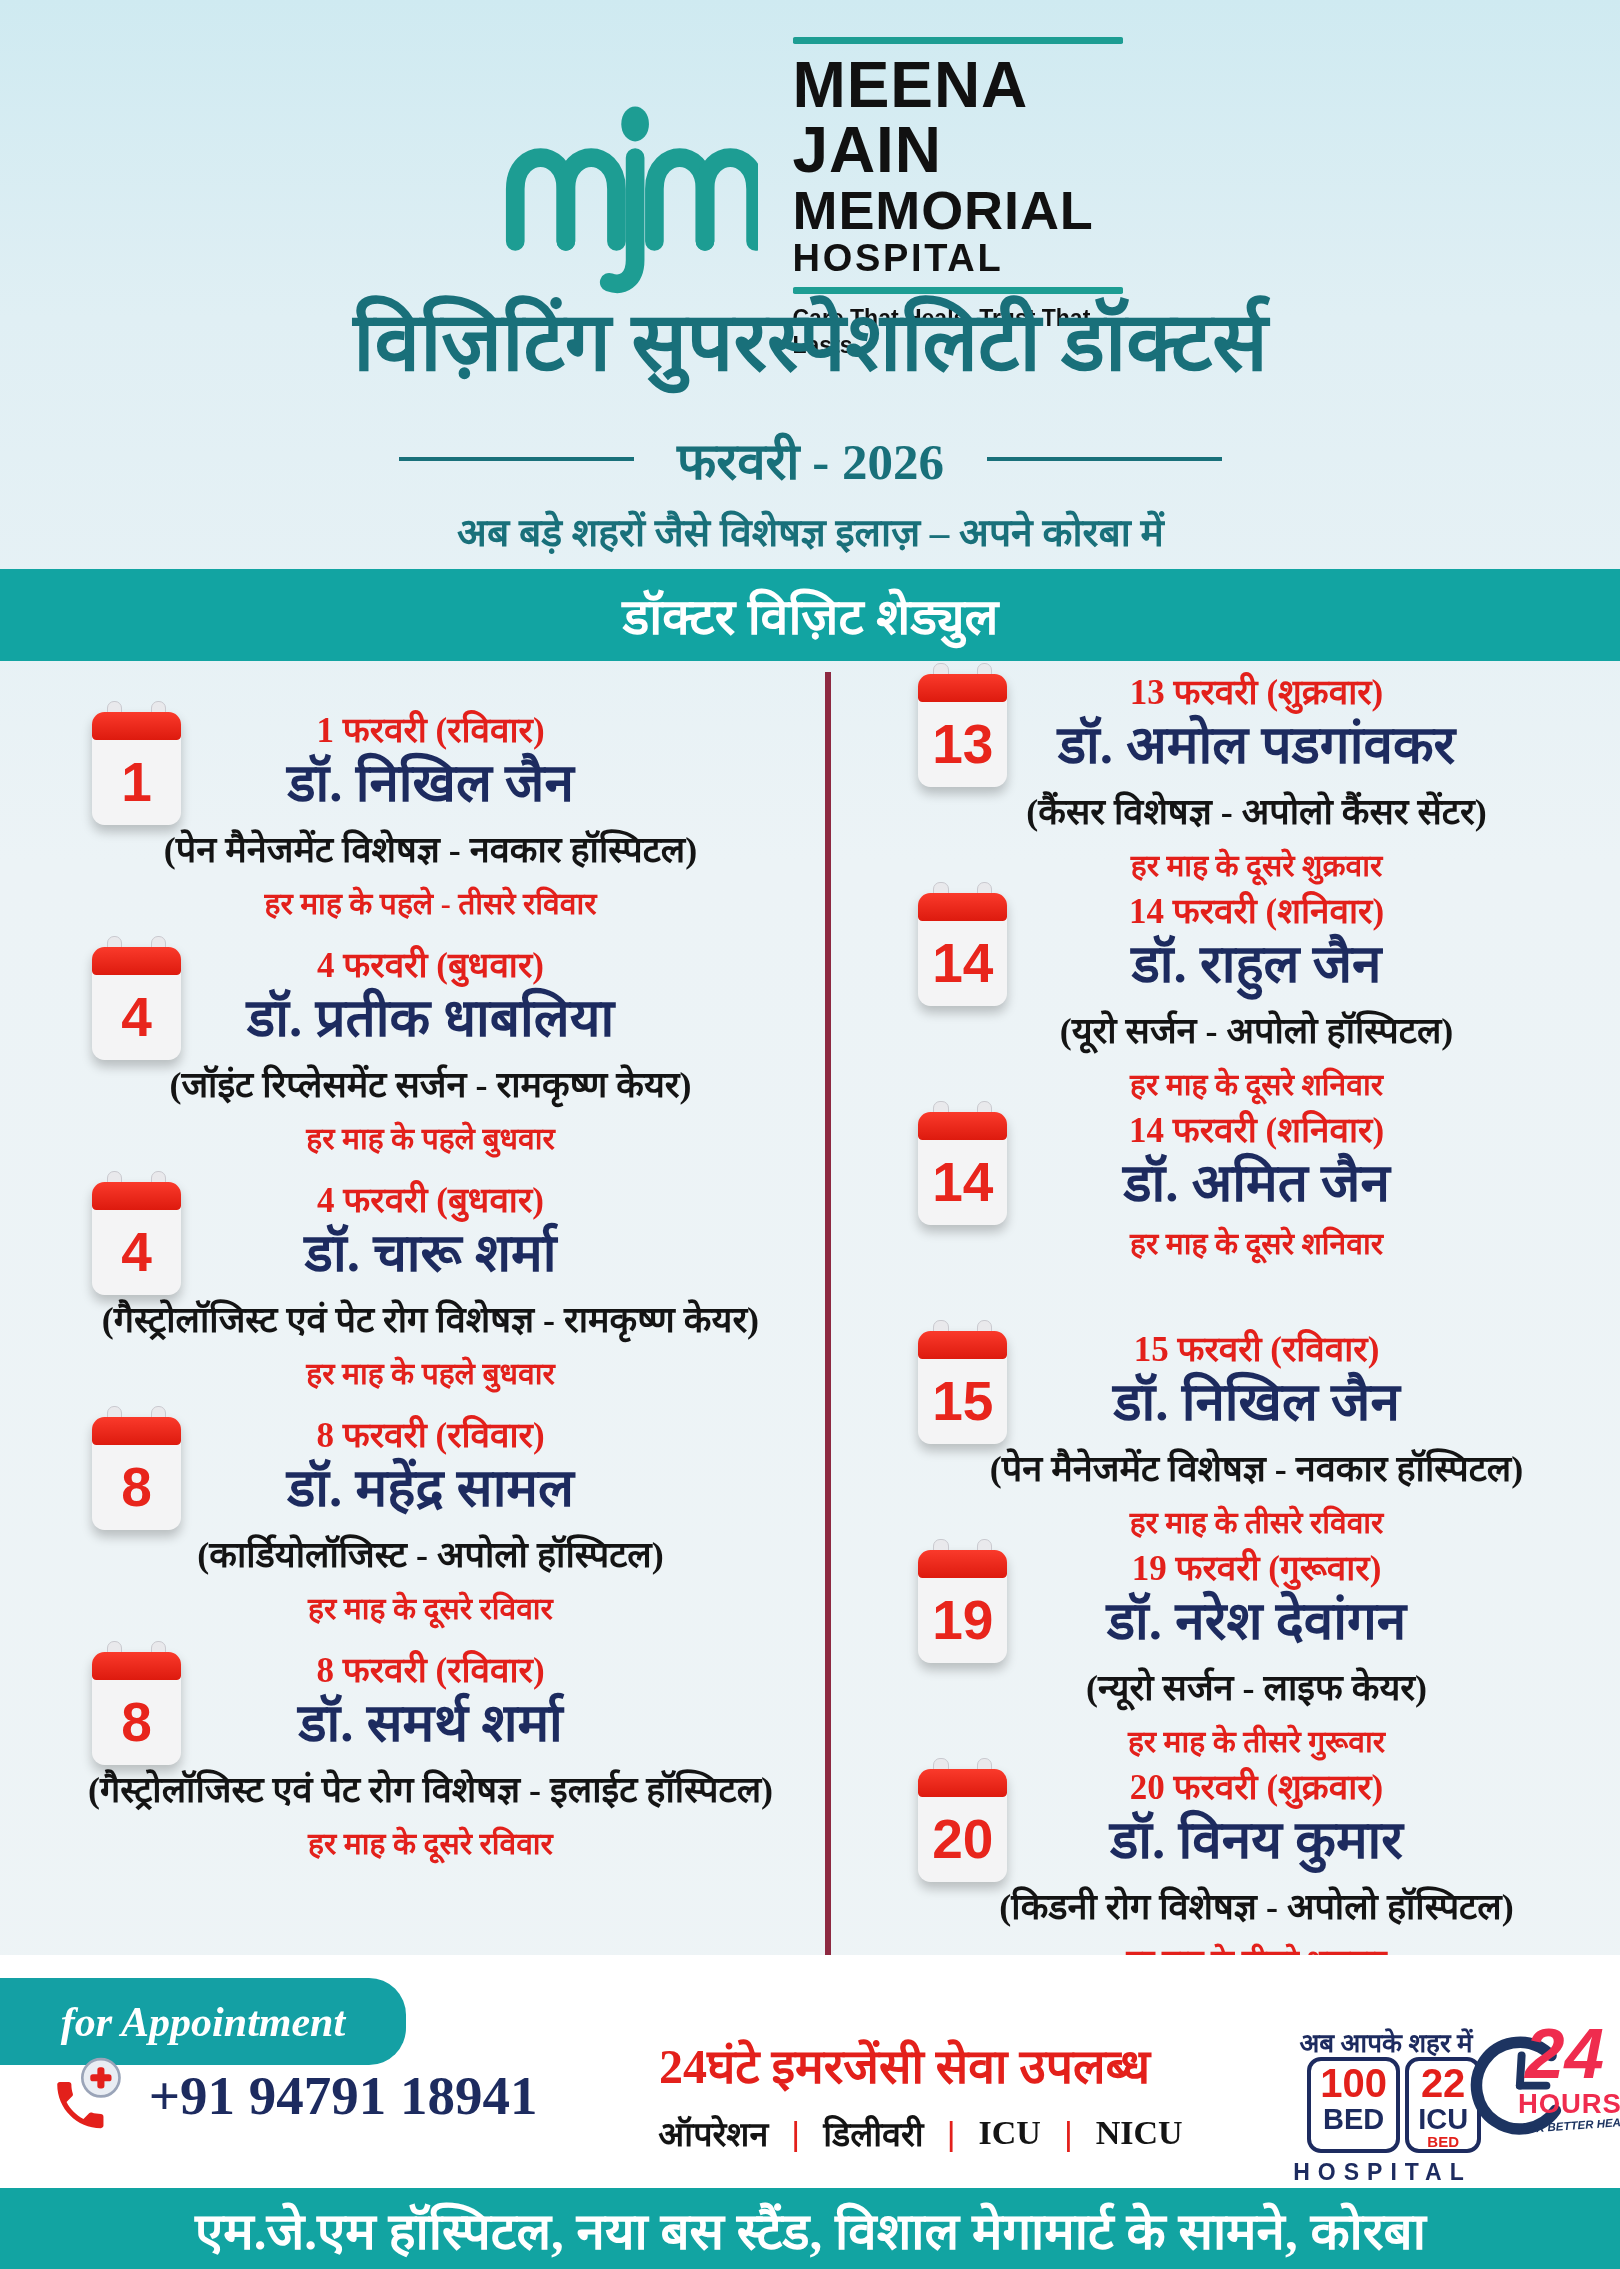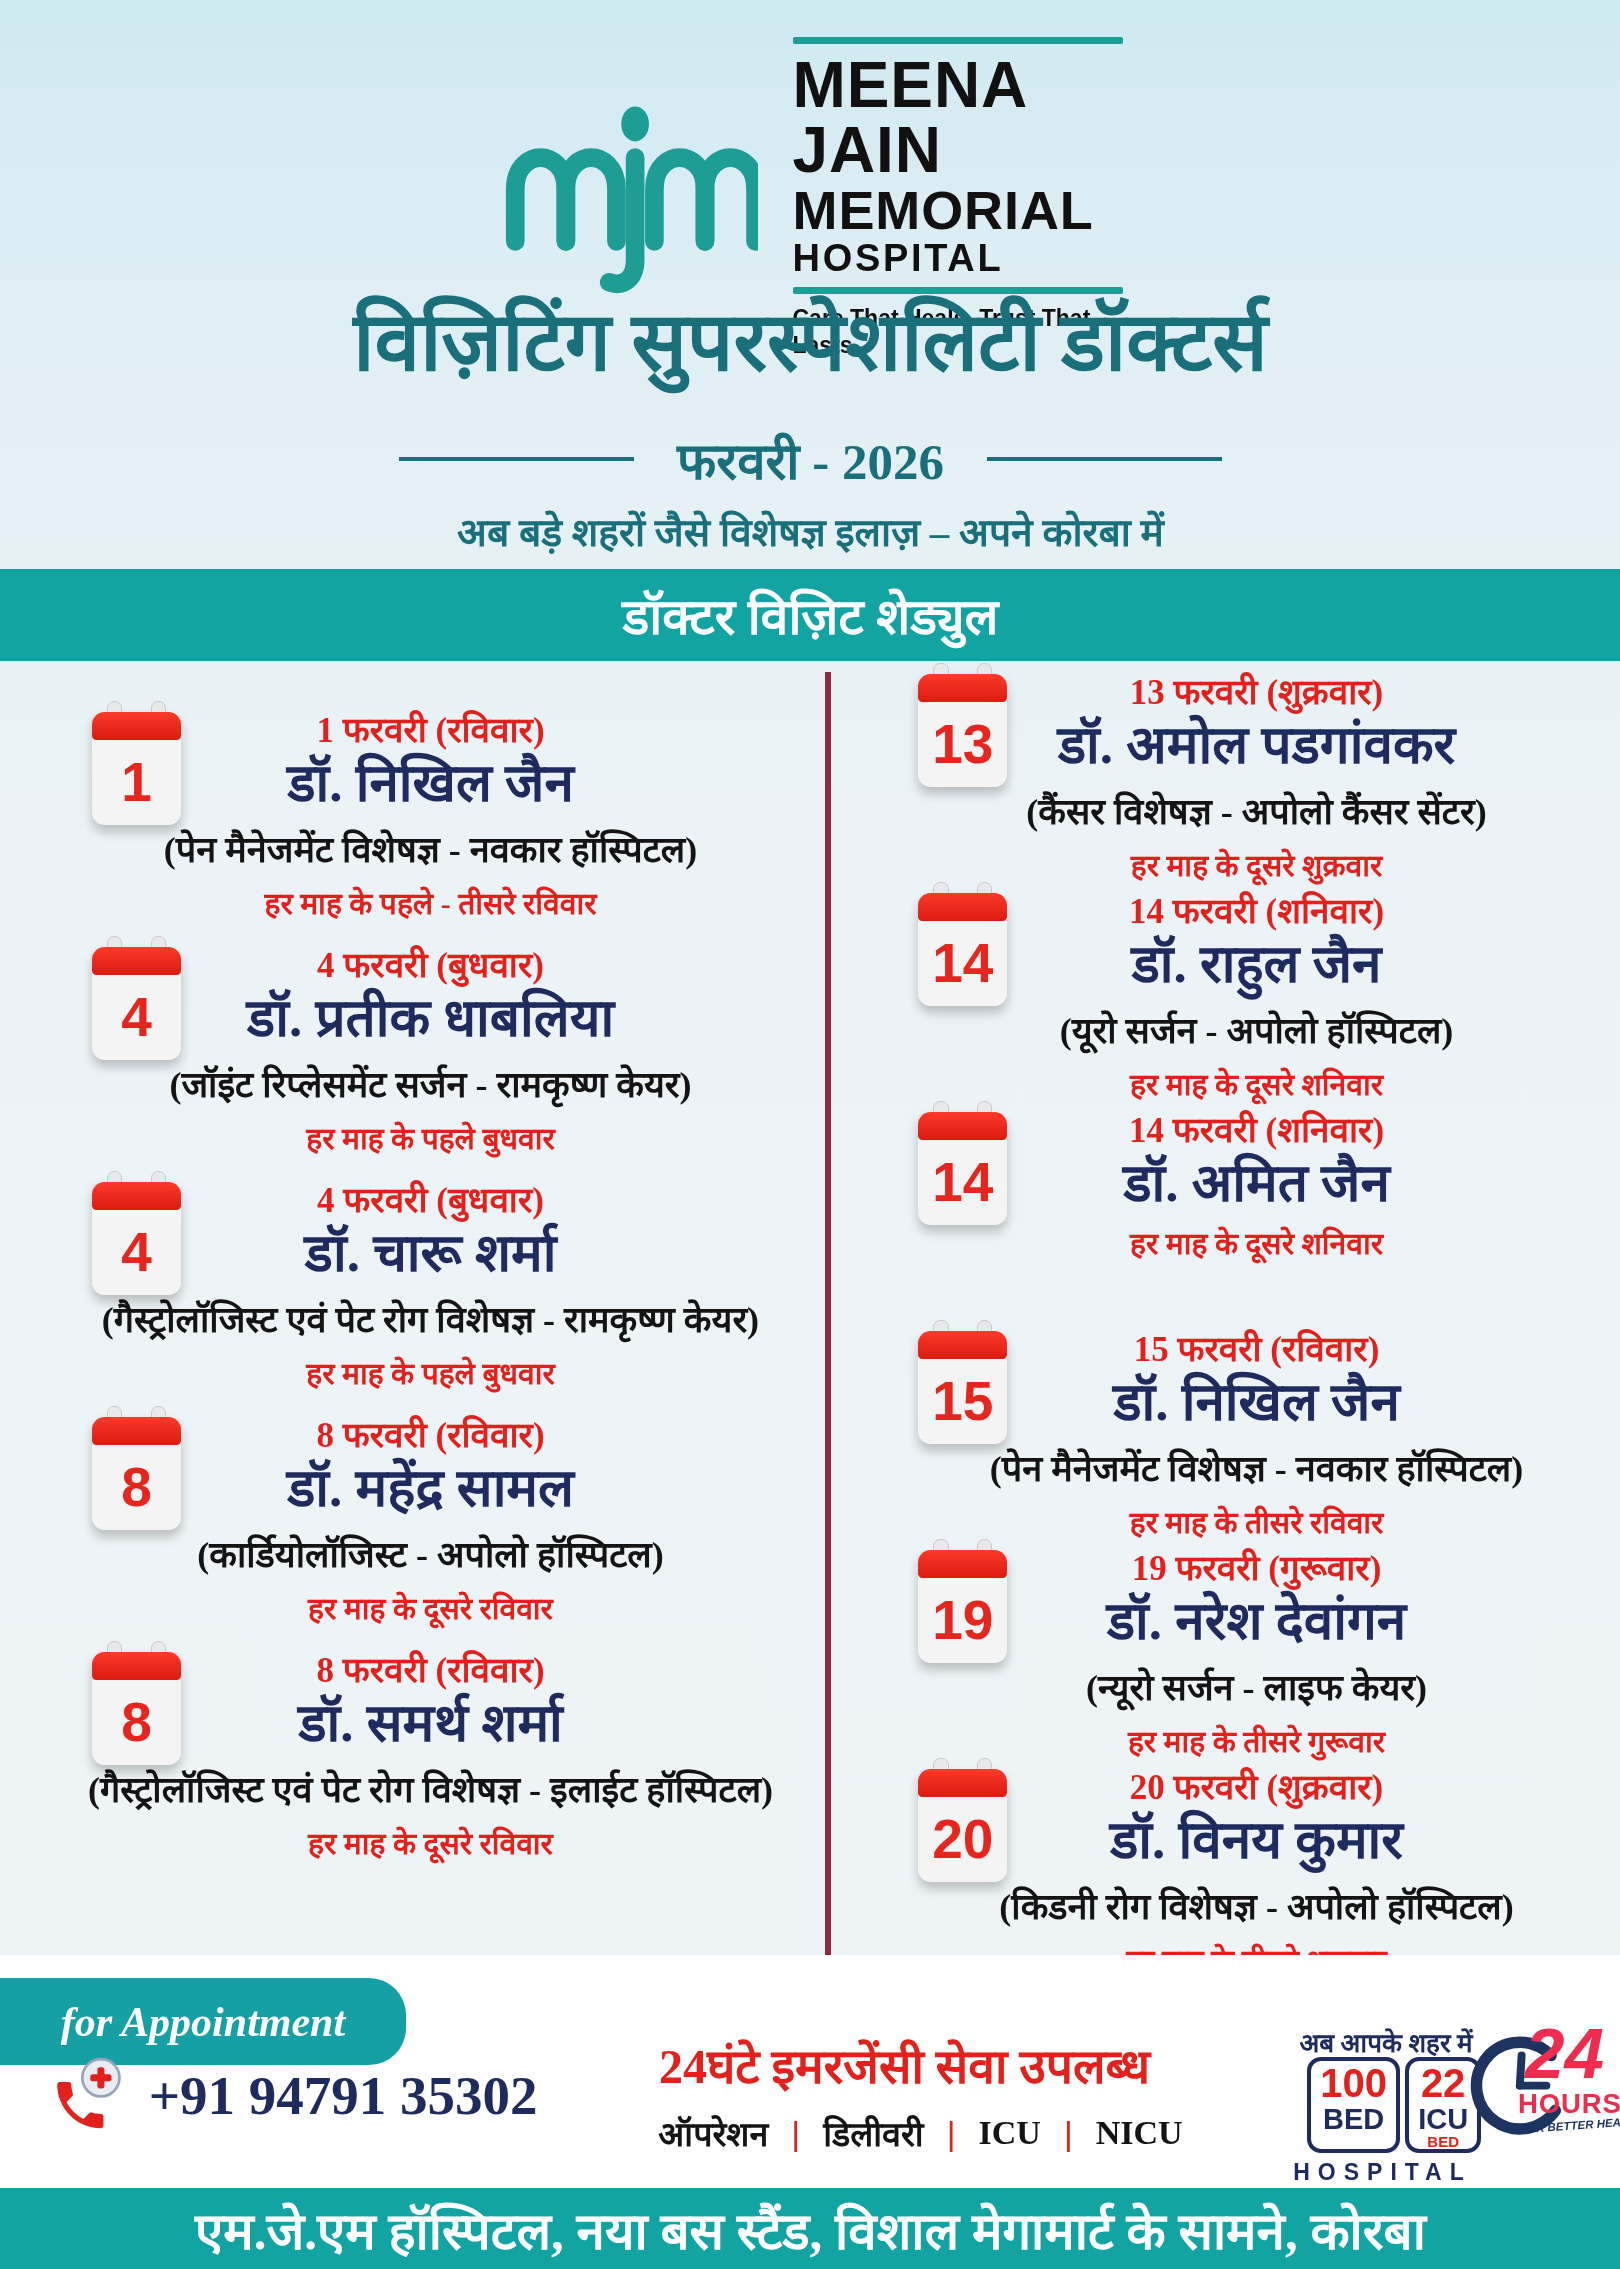--- a/index.html
+++ b/index.html
@@ -260,21 +260,21 @@
     <div class="ribbon-text">for Appointment</div>
   </div>
 
   <div class="phone-row">
     <svg width="85" height="85" viewBox="0 0 96 96">
       <circle cx="62" cy="28" r="21" fill="#e9edf3" stroke="#9aa4b8" stroke-width="3"></circle>
       <rect x="58" y="16" width="8" height="24" rx="3" fill="#e3201b"></rect>
       <rect x="50" y="24" width="24" height="8" rx="3" fill="#e3201b"></rect>
       <path transform="translate(4,24) scale(2.9)" fill="#e3201b" d="M6.62 10.79c1.44 2.83 3.76 5.14 6.59 6.59l2.2-2.2c.27-.27.67-.36 1.02-.24 1.12.37 2.33.57 3.57.57.55 0 1 .45 1 1V20c0 .55-.45 1-1 1-9.39 0-17-7.61-17-17 0-.55.45-1 1-1h3.5c.55 0 1 .45 1 1 0 1.25.2 2.45.57 3.57.11.35.03.74-.25 1.02l-2.2 2.2z"></path>
     </svg>
-    <div class="phone-num">+91 94791 35302</div>
+    <div class="phone-num">+91 94791 18941</div>
   </div>
 
   <div class="emg-title hindi">24घंटे इमरजेंसी सेवा उपलब्ध</div>
   <div class="svc-row">
       <span class="svc hindi">ऑपरेशन</span>
       <span class="svc-sep">|</span>
       <span class="svc hindi">डिलीवरी</span>
       <span class="svc-sep">|</span>
       <span class="svc hindi">ICU</span>
       <span class="svc-sep">|</span>

